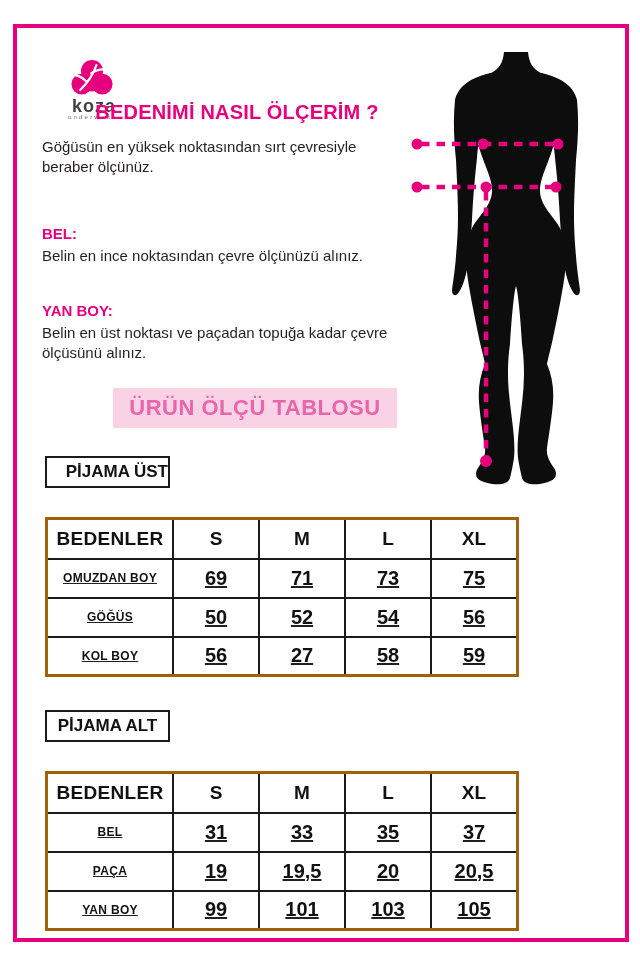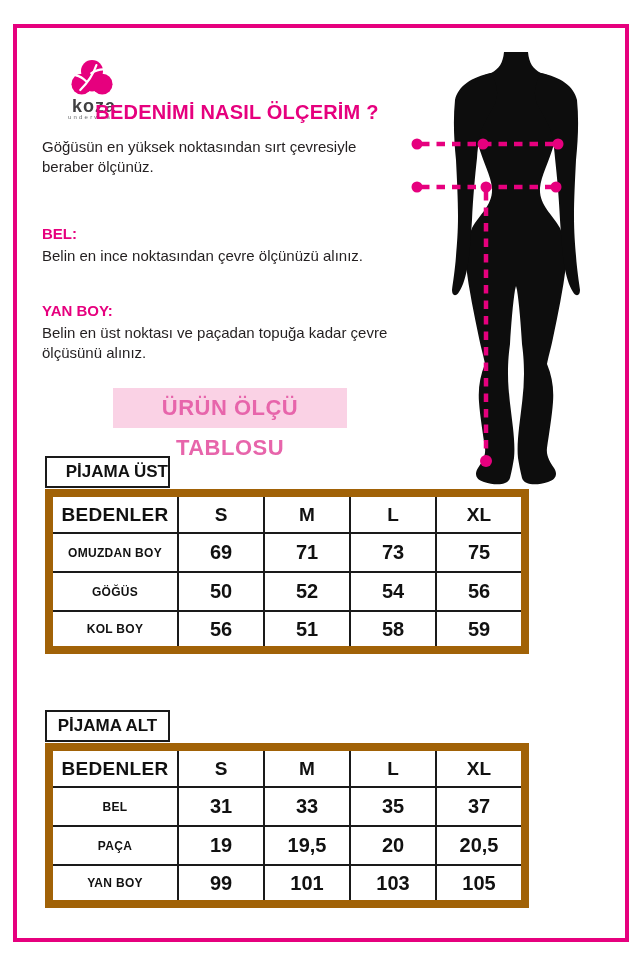--- a/index.html
+++ b/index.html
@@ -14,38 +14,38 @@
   .brand-sub{font-size:6px;color:#6D6E71;letter-spacing:2.2px;line-height:7px;}
   
   .title{position:absolute;left:92px;top:101px;width:290px;text-align:center;
          font-size:20px;font-weight:bold;color:#E6007E;letter-spacing:0.2px;}
   
   .section{position:absolute;left:42px;width:358px;}
   .sec-label{font-size:15px;font-weight:bold;color:#E6007E;margin-bottom:4px;}
   .sec-text{font-size:15px;color:#231F20;line-height:20px;}
   #sec-0{top:137px;} #sec-1{top:225px;} #sec-2{top:302px;}
   
-  .banner{position:absolute;left:113px;top:388px;width:234px;height:40px;
+  .banner{position:absolute;left:113px;top:388px;width:284px;height:40px;
           background:#FAD2E5;color:#E765AB;font-size:22px;font-weight:bold;
           text-align:center;line-height:40px;letter-spacing:0.5px;}
   
   .figure{position:absolute;left:400px;top:45px;width:215px;height:450px;}
   
   .tbox{position:absolute;left:45px;width:121px;height:28px;border:2px solid #1A1A1A;
         text-align:center;line-height:28px;font-size:17px;font-weight:bold;color:#111;}
   #tbox-0{top:456px;text-align:right;} #tbox-1{top:710px;}
   
   table.size{position:absolute;left:45px;border-collapse:collapse;table-layout:fixed;
              width:460px;background:#fff;}
   #table-0{top:489px;} #table-1{top:743px;}
   table.size td{border:2px solid #1A1A1A;text-align:center;vertical-align:middle;
                 padding:0;color:#111;}
-  table.size{border:8px solid #a16207;}
+  table.size{border:3px solid #a16207;margin-top:28px;}
   td.c0{width:124px;} td.c1,td.c2,td.c3,td.c4{width:84px;}
-  tr.hdr{height:40px;} tr.row{height:39px;}
+  tr.hdr{height:40px;} tr.row{height:39px;text-decoration:underline;}
   .hdr .c0{font-size:19px;font-weight:bold;letter-spacing:0.3px;}
   .hdr .sz{font-size:19px;font-weight:bold;}
   .row .c0{font-size:12px;font-weight:bold;letter-spacing:0.3px;}
   .row .val{font-size:20px;font-weight:bold;}
 </style>
 </head>
 <body>
 
 <div id="page">
 
@@ -198,21 +198,21 @@
     <tr class="row">
       <td class="c0">GÖĞÜS</td>
       <td class="c1 val">50</td>
       <td class="c2 val">52</td>
       <td class="c3 val">54</td>
       <td class="c4 val">56</td>
     </tr>
     <tr class="row">
       <td class="c0">KOL BOY</td>
       <td class="c1 val">56</td>
-      <td class="c2 val">51</td>
+      <td class="c2 val">27</td>
       <td class="c3 val">58</td>
       <td class="c4 val">59</td>
     </tr>
   </tbody>
     </table>
 
   <div class="tbox" id="tbox-1">PİJAMA ALT</div>
 
   <table class="size" id="table-1">
     <tbody>

